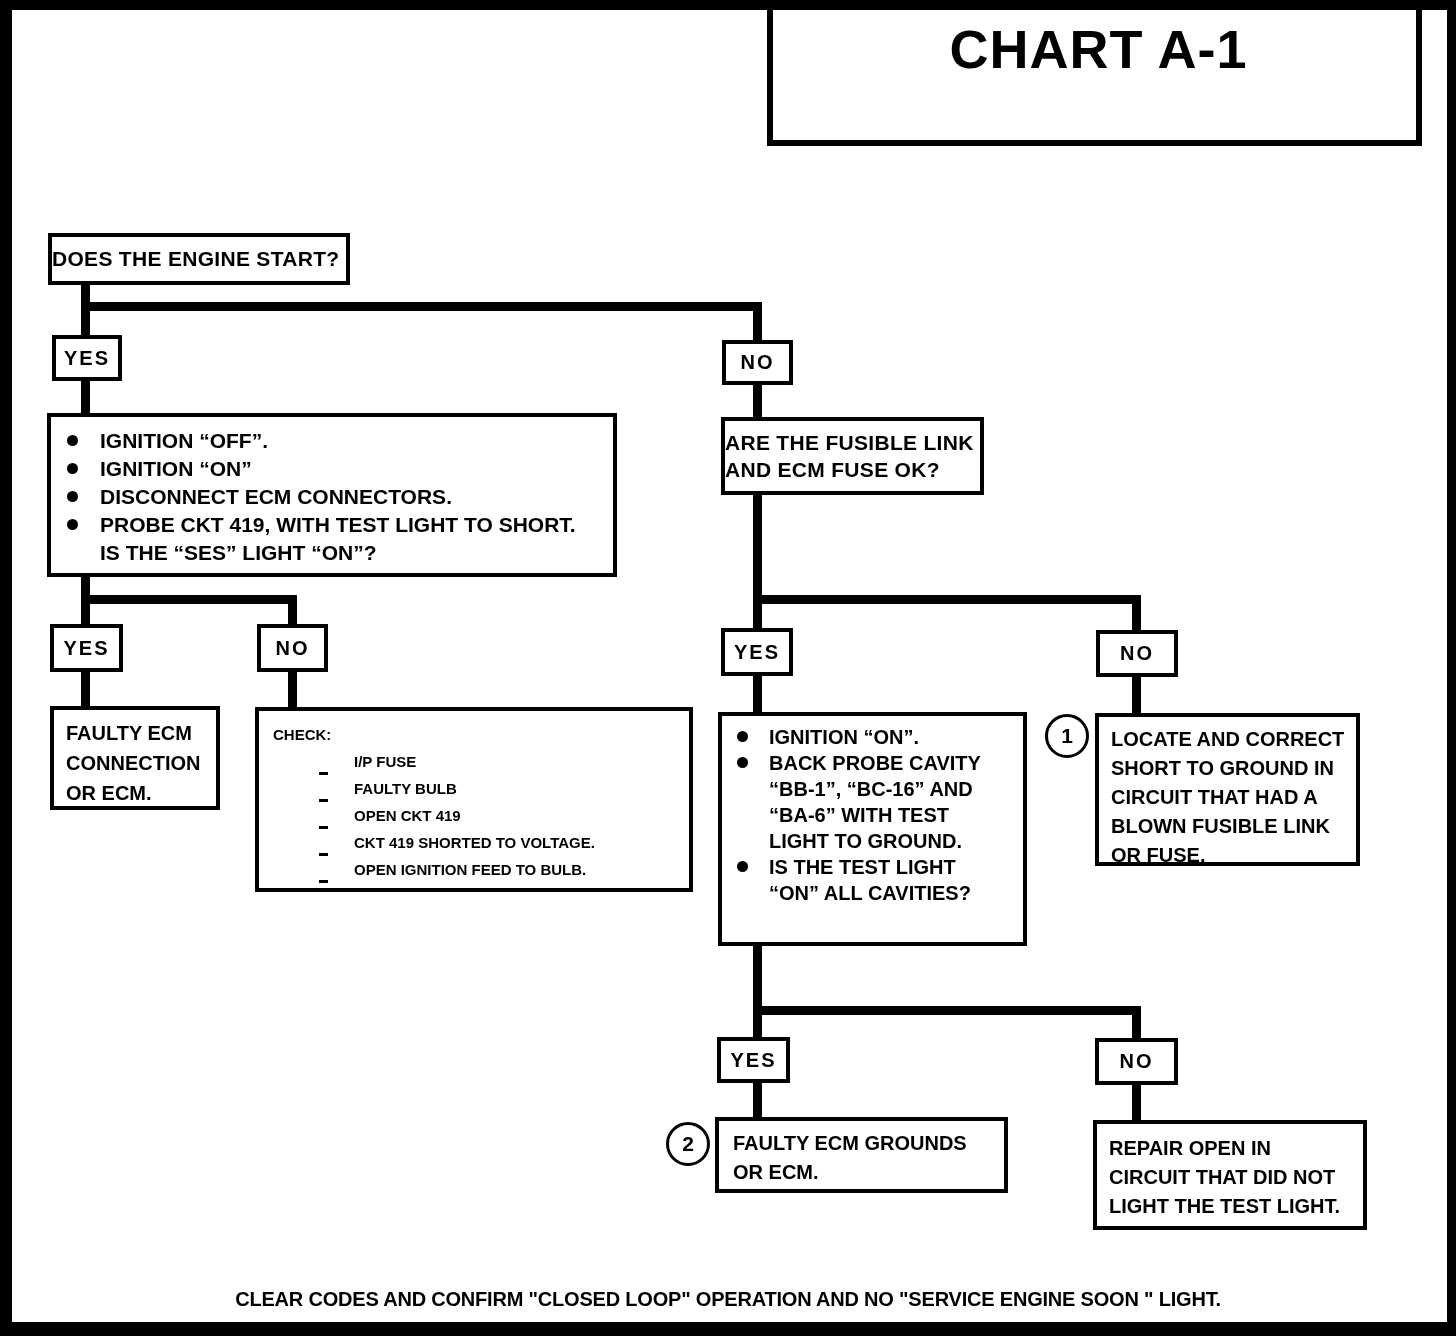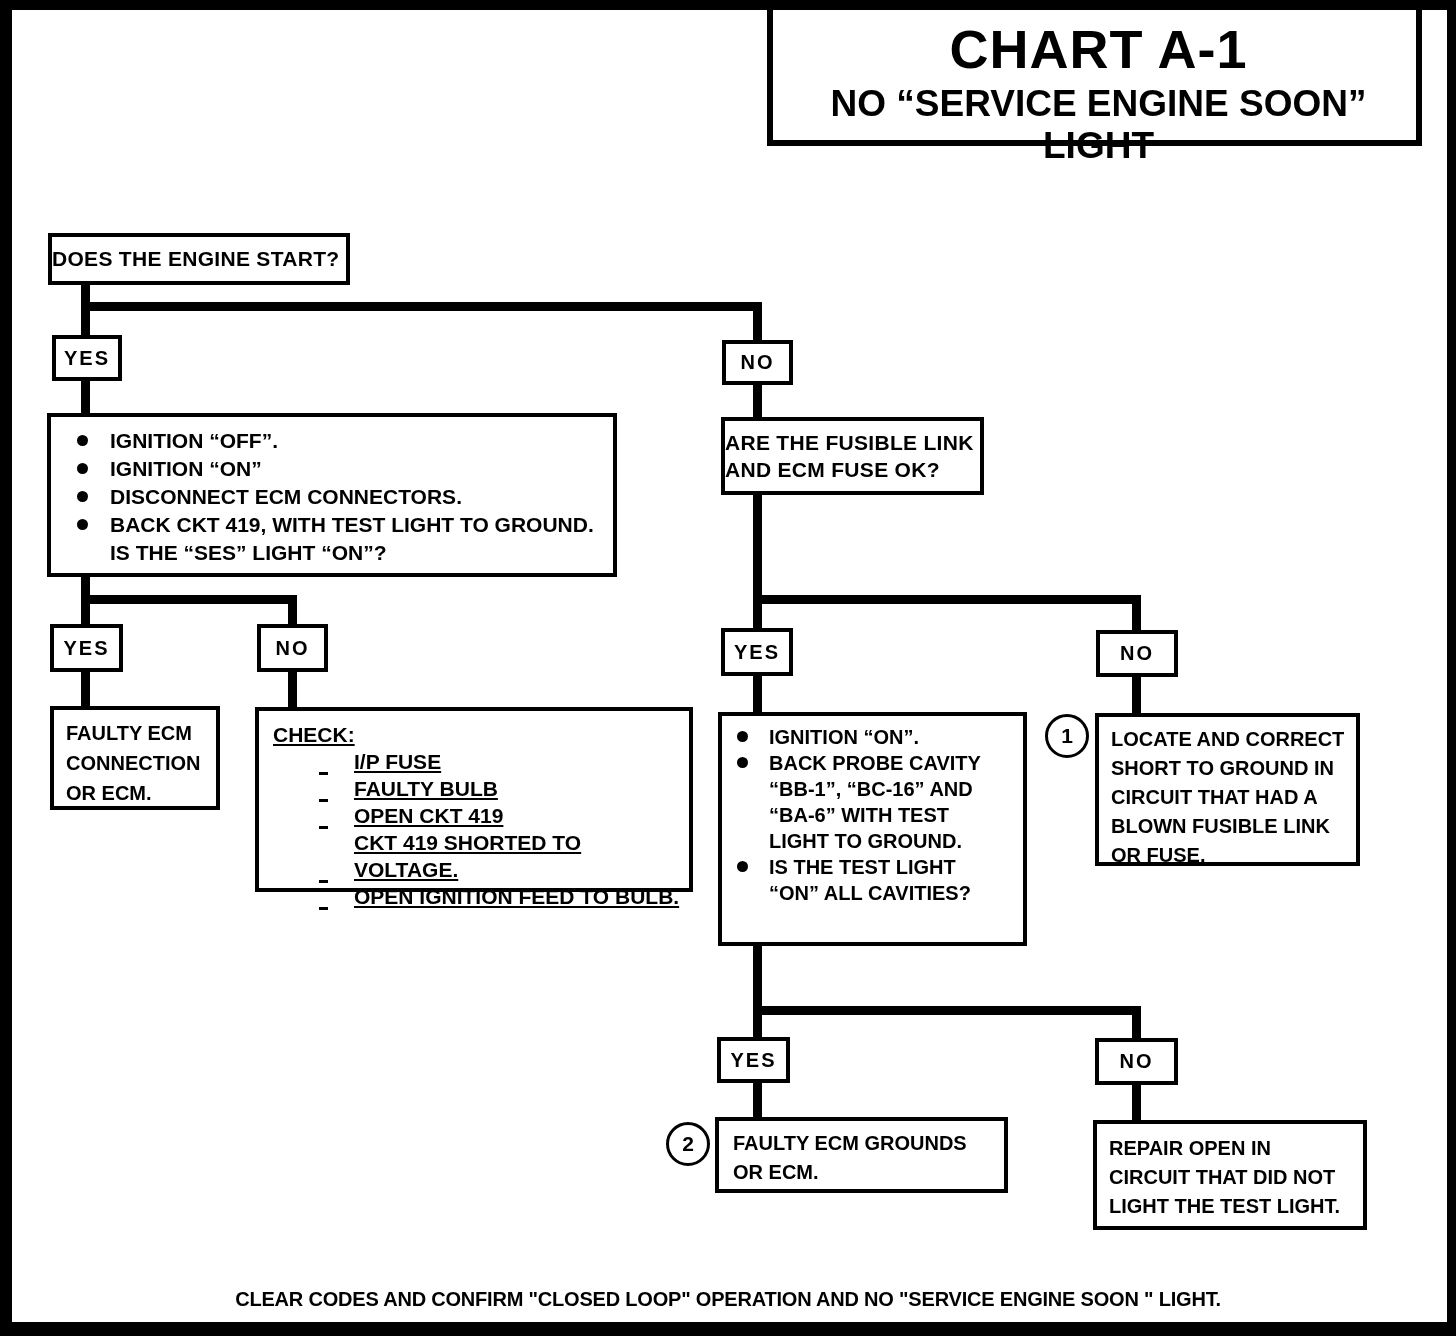--- a/index.html
+++ b/index.html
@@ -34,24 +34,24 @@
     position:absolute; left:767px; top:4px; width:655px; height:142px;
     border:6px solid #000; box-sizing:border-box; background:#fff; text-align:center;padding-left:8px;
   }
   .title-main { font-size:54px; font-weight:700; letter-spacing:1px; margin-top:8px; }
   .title-sub  { font-size:37px; font-weight:700; margin-top:3px; }
   .footer {
     position:absolute; left:0; right:0; top:1288px; text-align:center;
     font-size:20px; font-weight:700; letter-spacing:-0.2px;
   }
   
-  #proc-ses { left:47px; top:413px; width:570px; height:164px; font-size:21px; line-height:28px; padding:10px 8px 6px 26px; }
+  #proc-ses { left:47px; top:413px; width:570px; height:164px; font-size:21px; line-height:28px; padding:10px 8px 6px 16px; }
   #proc-ses .brow { column-gap:22px; }
   #proc-ses .dot { margin-top:8px; }
-  #proc-check { left:255px; top:707px; width:438px; height:185px; font-size:21px; line-height:27px; padding:10px 0 6px 14px;text-decoration:underline; }
+  #proc-check { left:255px; top:707px; width:438px; height:185px; font-size:15px; line-height:27px; padding:10px 0 6px 14px; }
   #proc-check .brow { margin-left:46px; column-gap:26px;align-items:flex-end; }
   #proc-check .dash { margin-top:12px; }
   #proc-probe { left:718px; top:712px; width:309px; height:234px; font-size:20px; line-height:26px; padding:8px 6px 4px 15px; }
   #proc-probe .brow { column-gap:21px; }
   #proc-probe .dot { margin-top:7px; }
 </style>
 </head>
 <body>
 
 <div class="page">
@@ -75,21 +75,20 @@
   <div class="line" style="left:1132px;top:675px; width:9px;   height:40px;"></div>
   <div class="line" style="left:753px; top:928px; width:9px;   height:87px;"></div>
   <div class="line" style="left:753px; top:1006px;width:388px; height:9px;"></div>
   <div class="line" style="left:753px; top:1006px;width:9px;   height:33px;"></div>
   <div class="line" style="left:1132px;top:1006px;width:9px;   height:34px;"></div>
   <div class="line" style="left:753px; top:1081px;width:9px;   height:38px;"></div>
   <div class="line" style="left:1132px;top:1083px;width:9px;   height:39px;"></div>
 
   <div class="title-box">
     <div class="title-main">CHART A-1</div>
-    <div class="title-sub">NO “SERVICE ENGINE SOON” LIGHT</div>
   </div>
 
   <div class="box q" style="left:48px; top:233px; width:302px; height:52px;">DOES THE ENGINE START?</div>
 
   <div class="box lbl" style="left:52px; top:335px; width:70px; height:46px;">YES</div>
   <div class="box lbl" style="left:722px; top:340px; width:71px; height:45px;">NO</div>
 
   <div class="box" id="proc-ses">
     <div class="brow">
       <span class="dot"></span>
@@ -98,21 +97,21 @@
     <div class="brow">
       <span class="dot"></span>
       <span class="btext pre">IGNITION “ON”</span>
     </div>
     <div class="brow">
       <span class="dot"></span>
       <span class="btext pre">DISCONNECT ECM CONNECTORS.</span>
     </div>
     <div class="brow">
       <span class="dot"></span>
-      <span class="btext pre">BACK CKT 419, WITH TEST LIGHT TO GROUND.
+      <span class="btext pre">PROBE CKT 419, WITH TEST LIGHT TO SHORT.
 IS THE “SES” LIGHT “ON”?</span>
     </div>
   </div>
 
   <div class="box q pre" style="left:721px; top:417px; width:263px; height:78px; line-height:27px;">ARE THE FUSIBLE LINK
 AND ECM FUSE OK?</div>
 
   <div class="box lbl" style="left:50px; top:624px; width:73px; height:48px;">YES</div>
   <div class="box lbl" style="left:257px; top:624px; width:71px; height:48px;">NO</div>
 

